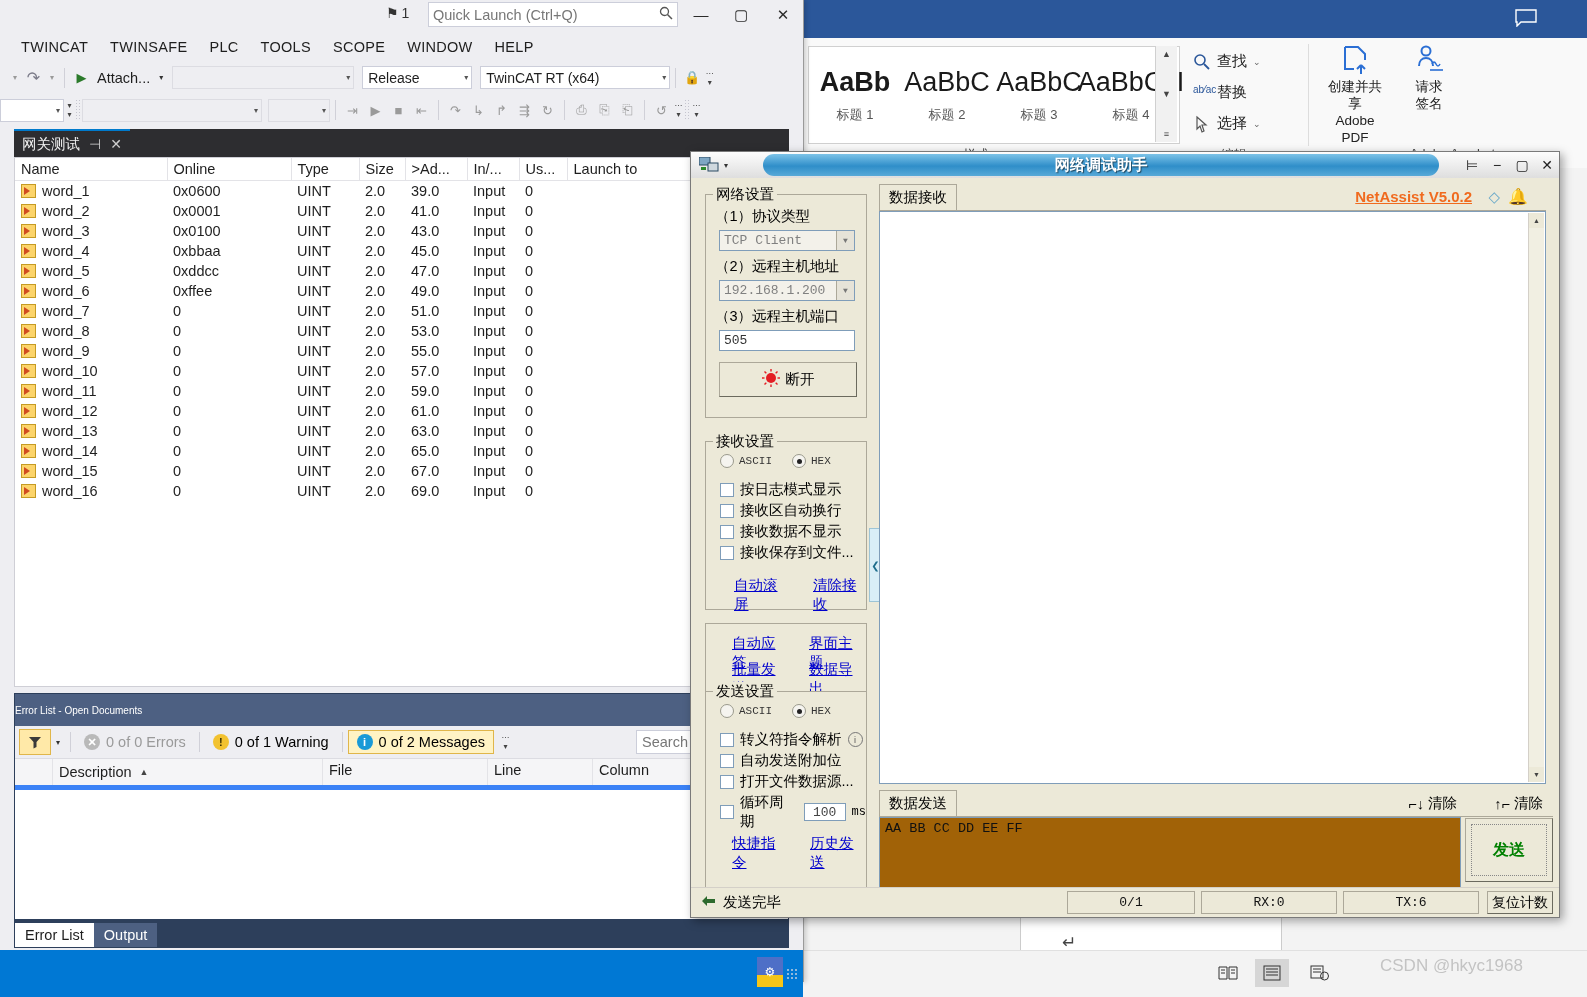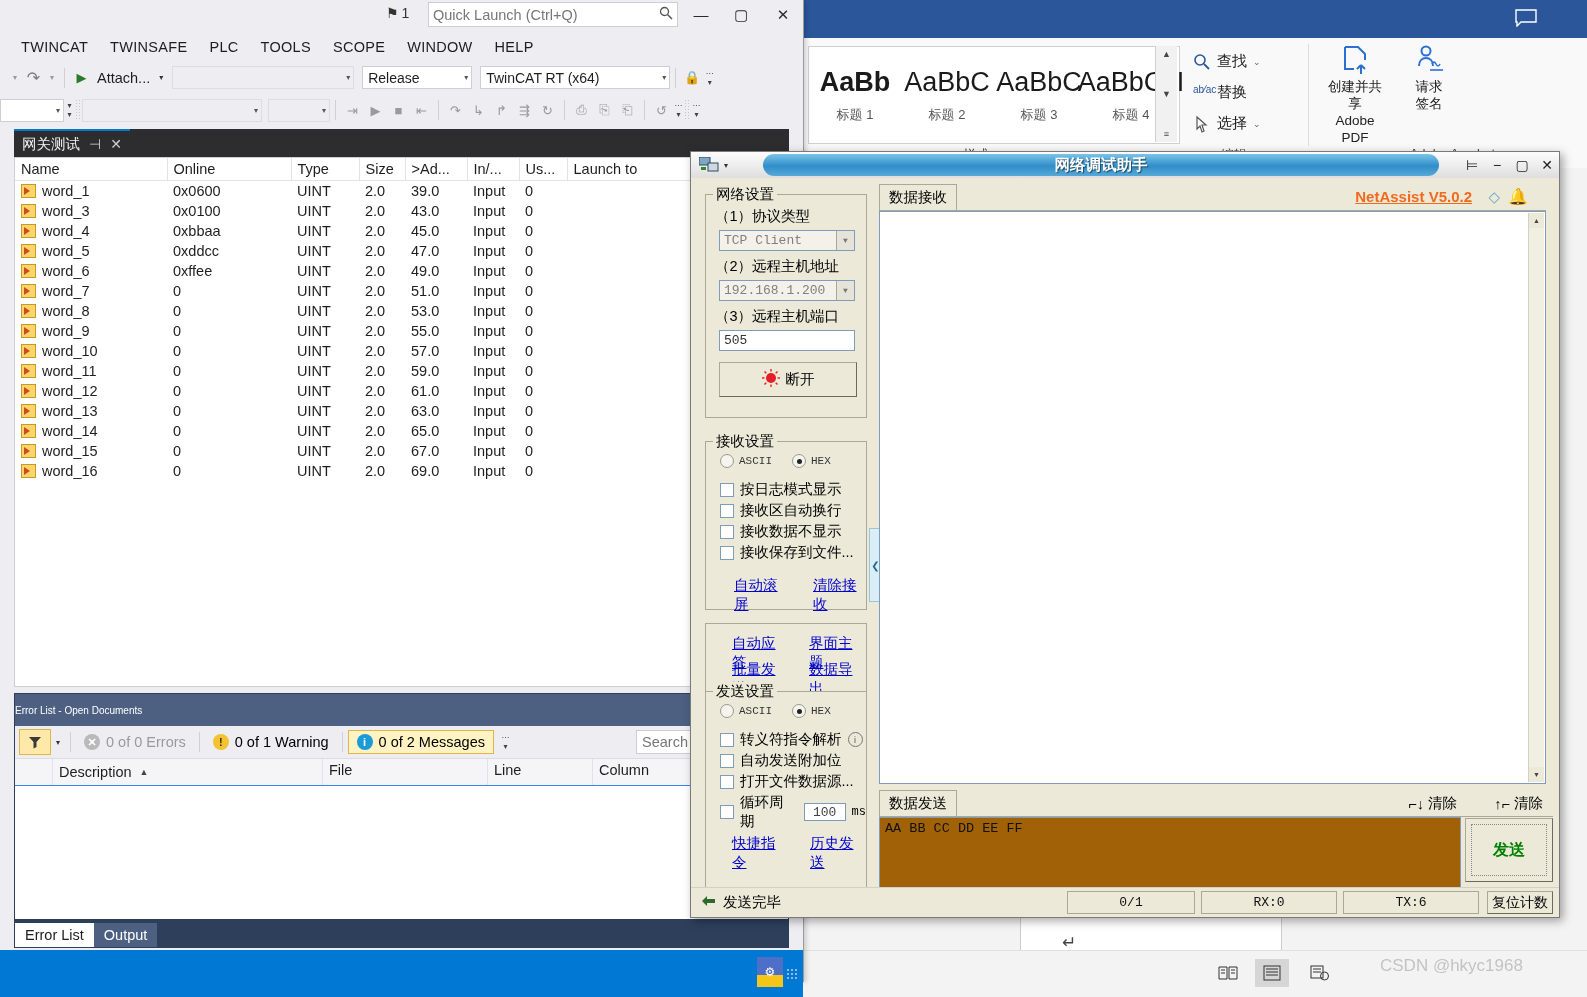--- a/index.html
+++ b/index.html
@@ -91,21 +91,21 @@
   #errpane-title{height:32px;background:#4d6082;color:#fff;font-size:10px;display:flex;align-items:center;}
   #errpane-toolbar{height:32px;background:#eeeef2;display:flex;align-items:center;padding:0 4px;gap:0;border-bottom:1px solid #dcdce2;}
   .filt-btn{width:30px;height:24px;background:#ffe9a8;border:1px solid #e0b64a;display:flex;align-items:center;justify-content:center;}
   .chip{display:flex;align-items:center;gap:6px;font-size:14.5px;padding:3px 8px;height:24px;box-sizing:border-box;}
   .chip.on{background:#fff3c4;border:1px solid #e0b64a;}
   .chip.off{color:#9a9a9a;}
   .chip .cicon{width:16px;height:16px;border-radius:50%;display:flex;align-items:center;
      justify-content:center;font-size:11px;color:#fff;font-weight:bold;}
   #err-search{margin-left:auto;width:148px;height:24px;background:#fff;border:1px solid #ccceda;
      font-size:14.5px;color:#777;display:flex;align-items:center;padding-left:5px;box-sizing:border-box;}
-  #errpane-head{height:26px;background:#f5f5f7;display:flex;font-size:14.5px;color:#1e1e1e;border-bottom:1px solid #3b82f6;}
+  #errpane-head{height:26px;background:#f5f5f7;display:flex;font-size:14.5px;color:#1e1e1e;border-bottom:5px solid #3b82f6;}
   #errpane-head div{padding:3px 6px;border-right:1px solid #e3e3e7;box-sizing:border-box;}
   #errpane-body{height:140px;background:#fff;}
   #errpane-tabs{position:absolute;left:0;bottom:0;width:100%;height:28px;background:#2d3f5b;display:flex;align-items:flex-end;}
   .err-tab{font-size:14.5px;padding:4px 10px;}
   .err-tab.act{background:#fff;color:#1e1e1e;}
   .err-tab.ina{background:#4d6082;color:#fff;}
   #vs-taskbar{left:0;top:950px;width:803px;height:47px;background:#0078d4;}
   #vs-tray{left:757px;top:957px;width:26px;height:30px;background:linear-gradient(#4e6fc7 60%,#f5c518 60%);
      display:flex;align-items:center;justify-content:center;color:#fff;font-size:12px;}
   #vs-resize{left:786px;top:968px;width:12px;height:12px;
@@ -458,20 +458,35 @@
             <td>2.0</td>
             <td>39.0</td>
             <td>Input</td>
             <td>0</td>
             <td></td>
           </tr>
           <tr>
             <td>
               <span class="vname">
                 <span class="vicon"></span>
+                <span>word_2</span>
+              </span>
+            </td>
+            <td>0x0001</td>
+            <td>UINT</td>
+            <td>2.0</td>
+            <td>41.0</td>
+            <td>Input</td>
+            <td>0</td>
+            <td></td>
+          </tr>
+          <tr>
+            <td>
+              <span class="vname">
+                <span class="vicon"></span>
                 <span>word_3</span>
               </span>
             </td>
             <td>0x0100</td>
             <td>UINT</td>
             <td>2.0</td>
             <td>43.0</td>
             <td>Input</td>
             <td>0</td>
             <td></td>

